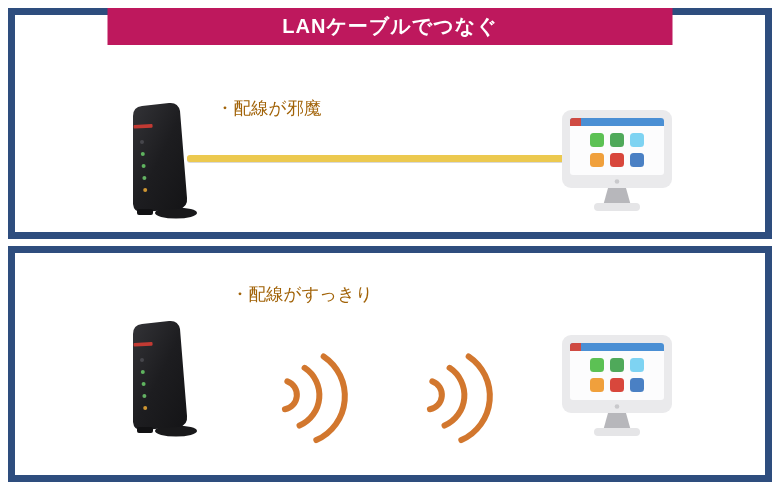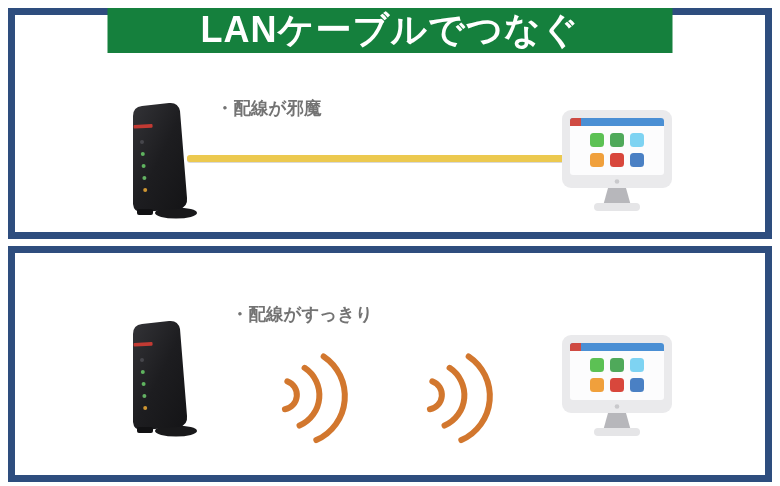--- a/index.html
+++ b/index.html
@@ -9,32 +9,32 @@
     font-family:"Liberation Sans","DejaVu Sans",sans-serif;
   }
   .panel{
     position:absolute;left:8px;width:764px;
     border:7px solid #2e4d7e;background:#ffffff;box-sizing:border-box;
   }
   #panel-1{top:8px;height:231px;}
   #panel-2{top:246px;height:236px;}
   .panel-header{
     position:absolute;top:-7px;left:50%;transform:translateX(-50%);
-    width:565px;height:45px;background:#15803d;
+    width:565px;height:37px;background:#be185d;
     display:flex;align-items:center;justify-content:center;
-    color:#ffffff;font-size:36px;font-weight:bold;letter-spacing:1px;
+    color:#ffffff;font-size:20px;font-weight:bold;letter-spacing:1px;
     z-index:3;white-space:nowrap;
   }
   .notes{
     position:absolute;margin:0;padding:0;list-style:none;
-    font-size:17.5px;font-weight:bold;color:#737373;line-height:26px;
+    font-size:17.5px;font-weight:normal;color:#a16207;line-height:26px;
     z-index:3;white-space:nowrap;
   }
   #panel-1 .notes{left:201px;top:80px;}
-  #panel-2 .notes{left:216px;top:48px;}
+  #panel-2 .notes{left:216px;top:28px;}
   .router{position:absolute;width:80px;height:122px;z-index:2;}
   #panel-1 .router{left:108px;top:85px;}
   #panel-2 .router{left:108px;top:65px;}
   .computer{position:absolute;width:112px;height:104px;z-index:2;}
   #panel-1 .computer{left:546px;top:94px;}
   #panel-2 .computer{left:546px;top:81px;}
   .cable{
     position:absolute;left:172px;top:140px;width:390px;height:7px;
     background:#ecc94f;border-radius:3px;z-index:1;
     box-shadow:0 1px 0 rgba(0,0,0,0.15);

